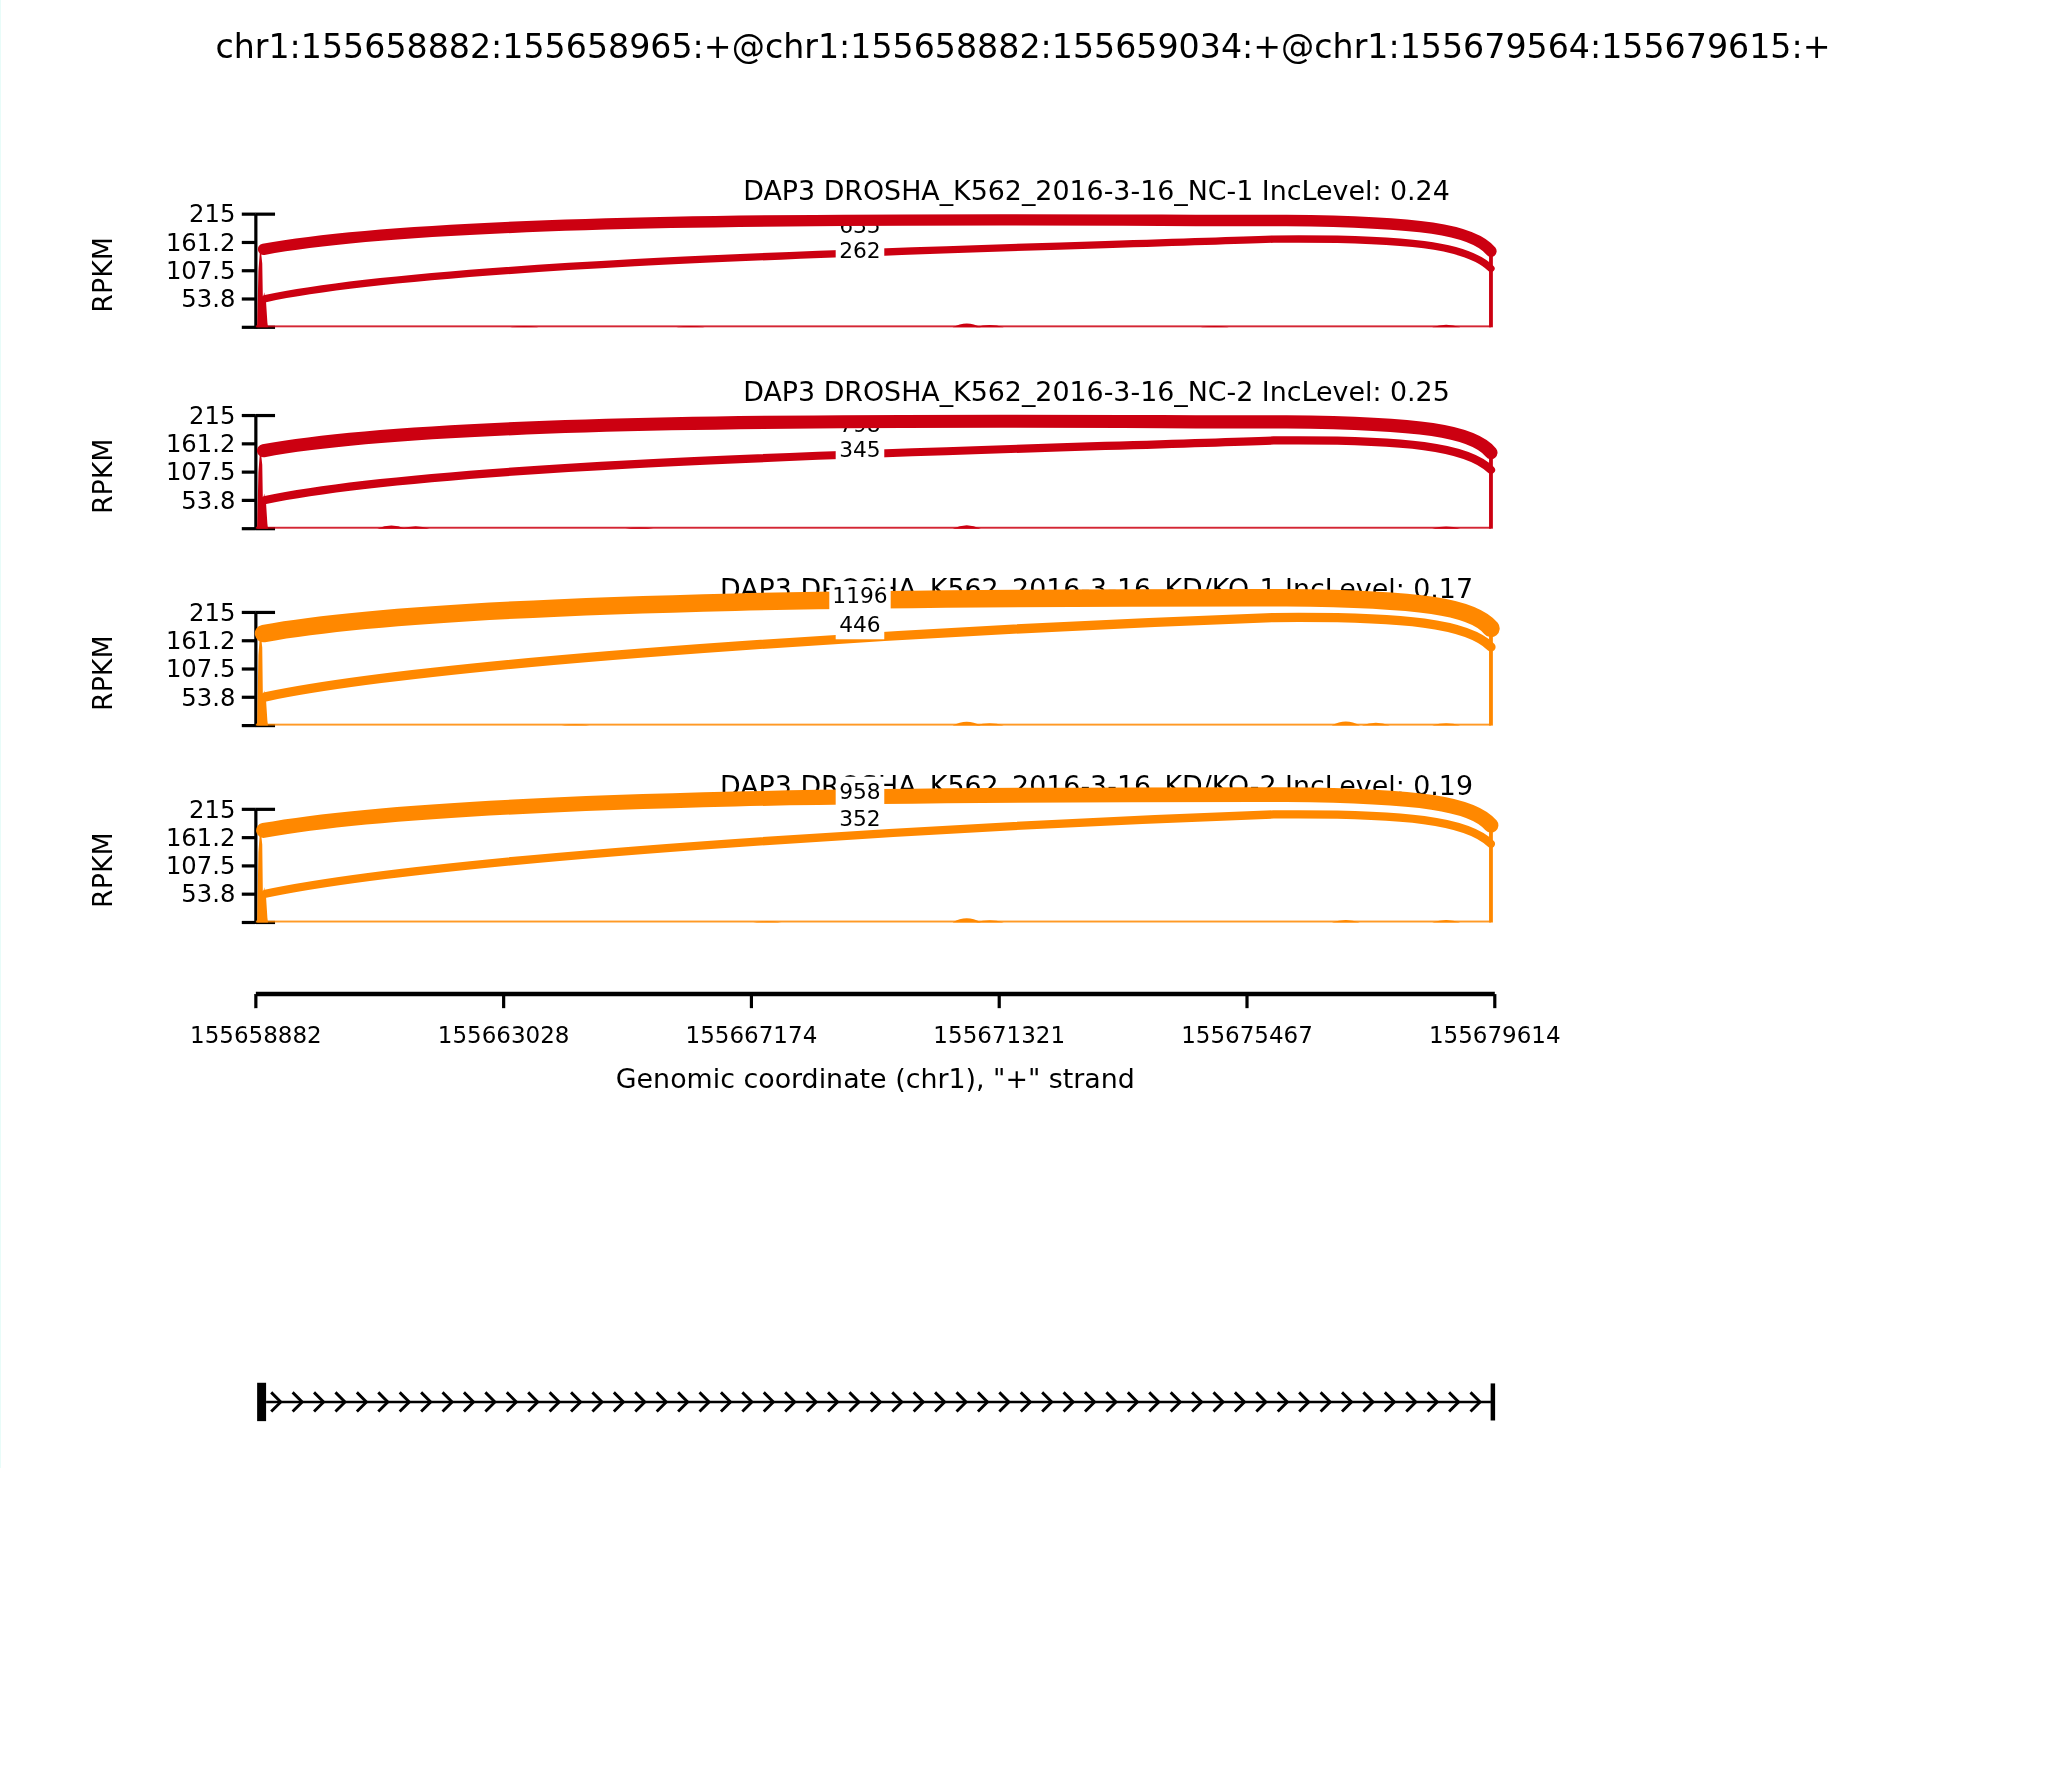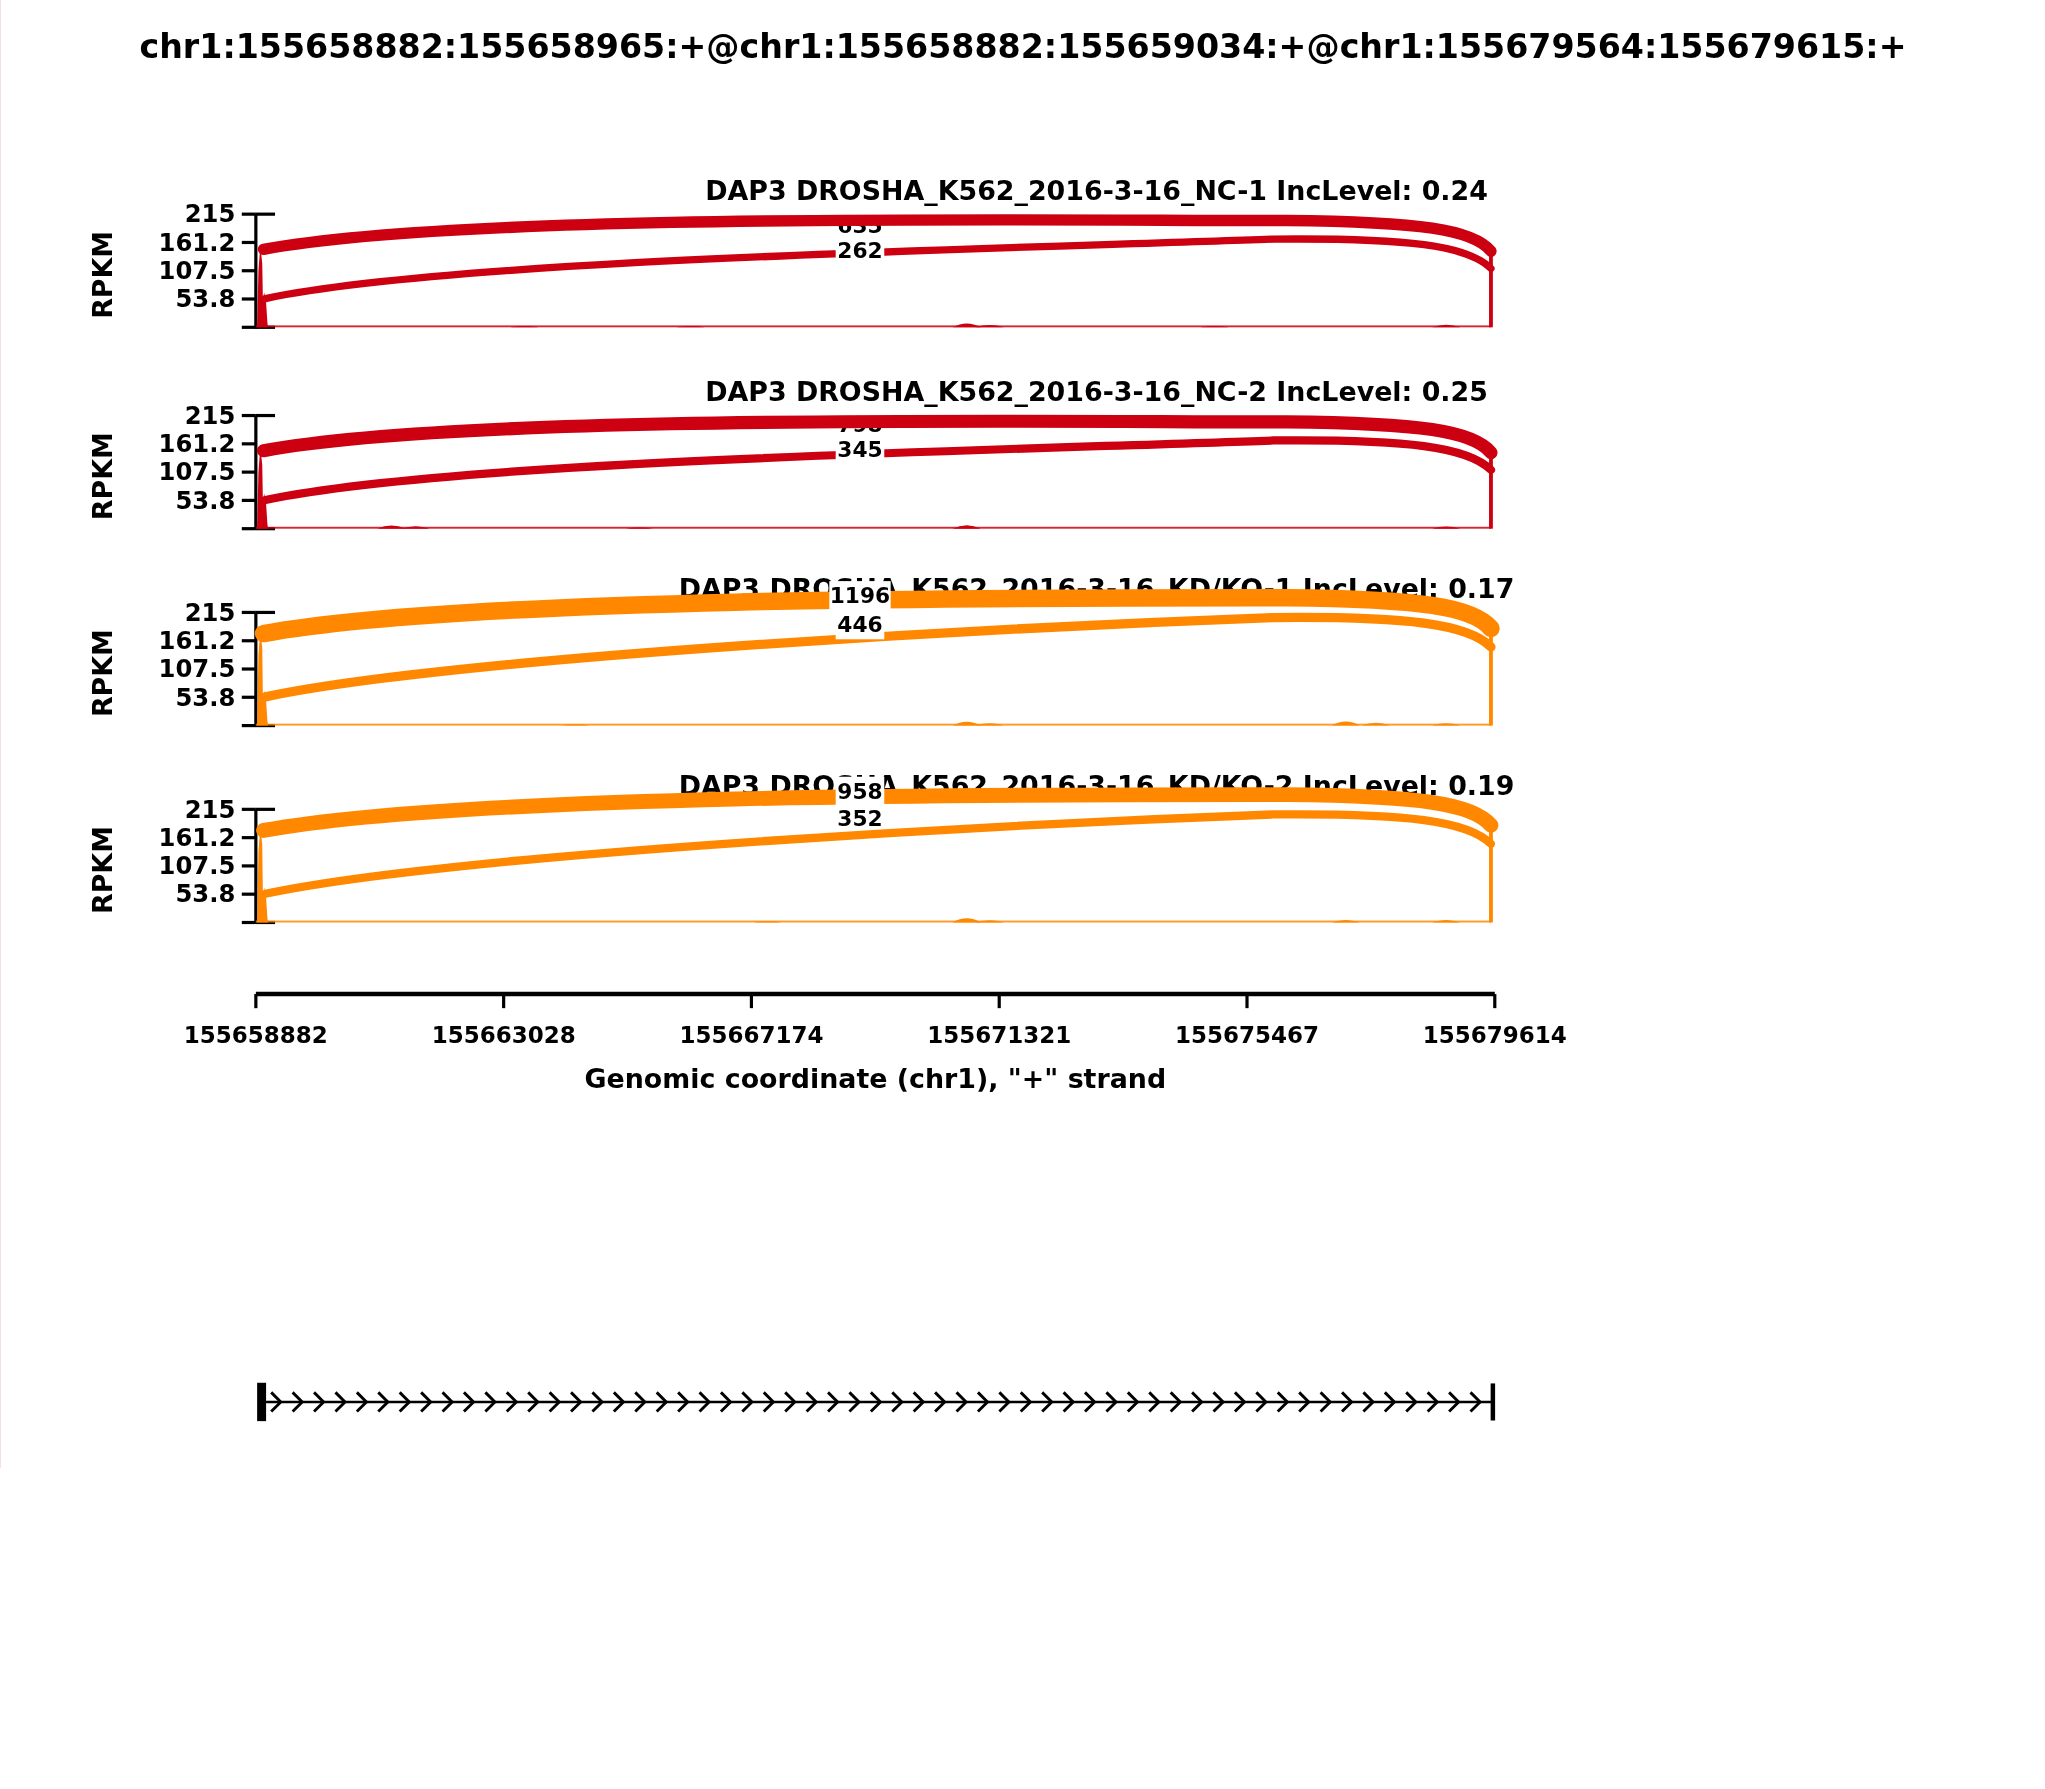--- a/index.html
+++ b/index.html
@@ -1,16 +1,16 @@
 <!DOCTYPE html>
 <html style="font-size:10.2px"><head>
 <meta charset="utf-8">
 <style>
   html,body{margin:0;padding:0;background:#ffffff;}
-  #stage{position:relative;width:2046px;height:1468px;background:#b91c1c;overflow:hidden;font-weight:bold;}
+  #stage{position:relative;width:2046px;height:1468px;background:#5eead4;overflow:hidden;}
   svg{position:absolute;left:0;top:0;}
   text{font-family:"DejaVu Sans","Liberation Sans",sans-serif;fill:#000;}
   .plot-title{font-size:52px;}
   .track-title{font-size:42px;}
   .ytick{font-size:38px;}
   .xtick{font-size:36px;}
   .axlabel{font-size:42px;}
   .ylab{font-size:42px;}
   .jnum{font-size:34px;}
 </style>

